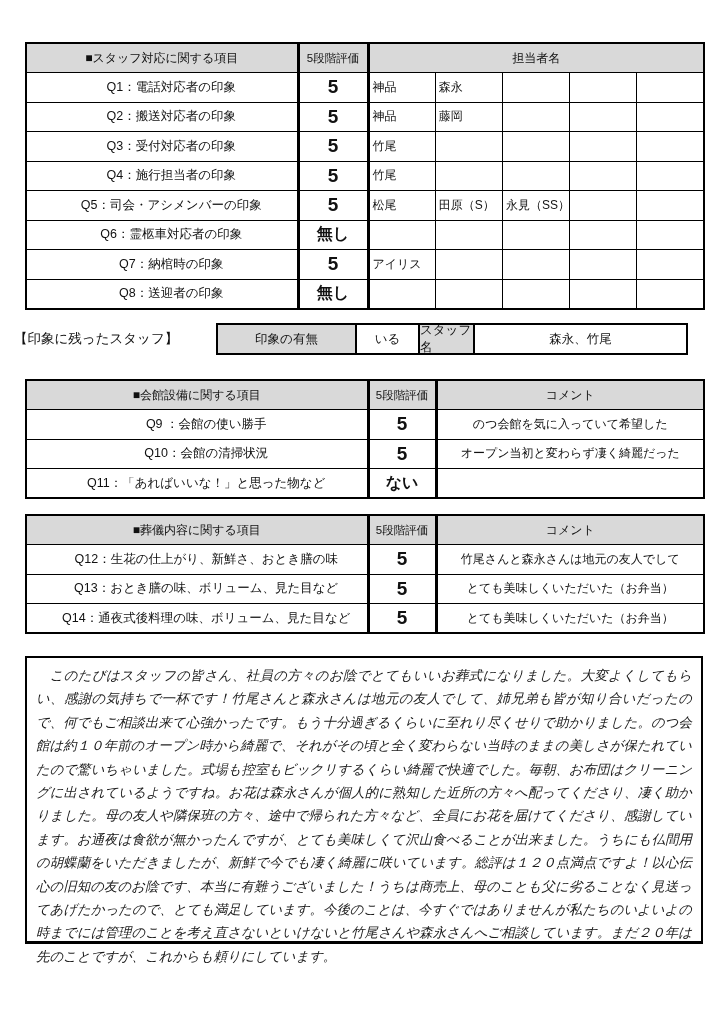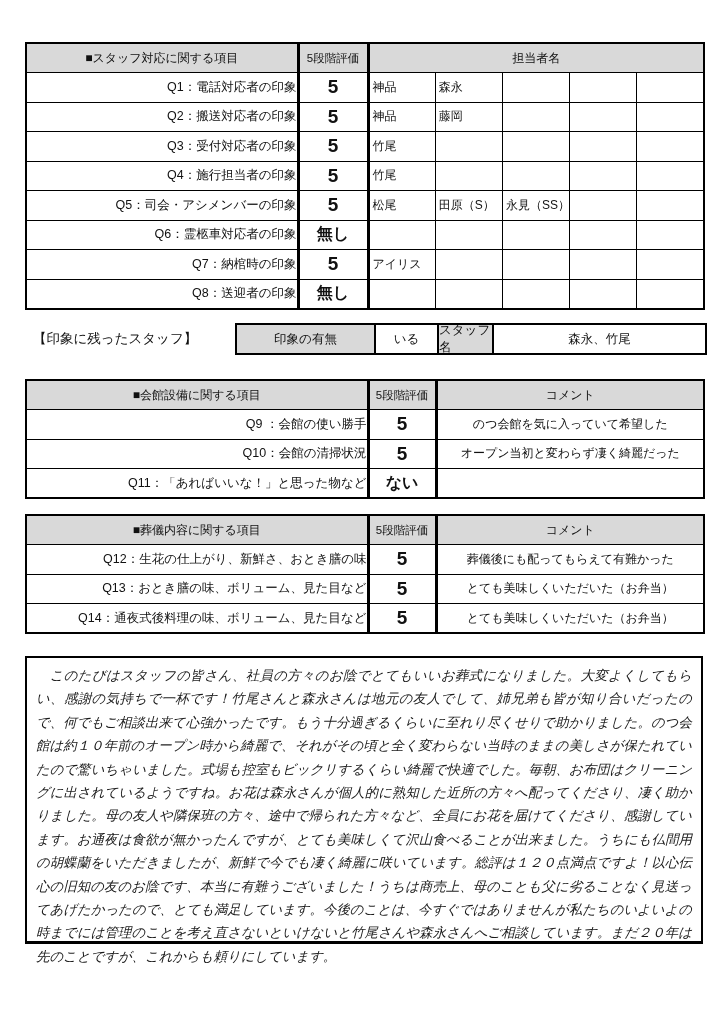--- a/index.html
+++ b/index.html
@@ -11,29 +11,29 @@
   }
   table { border-collapse:collapse; table-layout:fixed; position:absolute; left:25px; width:678px; }
   table, th, td { border:1px solid #000; }
   table { border-width:2px; }
   th, td { overflow:hidden; white-space:nowrap; vertical-align:middle; }
   th { background:#d9d9d9; font-weight:normal; font-size:12px; text-align:center; }
   tr { height:29.5px; }
 
   
   #t1 { top:42px; }
-  .q  { text-align:right; padding-left:19px; font-size:12.5px; }
+  .q  { text-align:center; padding-left:19px; font-size:12.5px; }
   .rate { border-left:3px solid #000; border-right:3px solid #000;
           text-align:center; font-size:19px; font-weight:600; font-family:"Liberation Sans","DejaVu Sans",sans-serif; }
   .rate.txt { font-size:16px; font-weight:700; }
   th.rate { font-size:11.5px; font-weight:normal; }
   .name { text-align:left; padding-left:3px; font-size:12px; }
 
   
-  .mem-row { position:absolute; left:33px; top:323px; width:678px; height:32px; }
+  .mem-row { position:absolute; left:14px; top:323px; width:678px; height:32px; }
   .mem-label { position:absolute; left:0; top:0; height:32px; line-height:32px; font-size:13.5px; }
   .mem-cells { position:absolute; left:202px; top:0; height:32px; display:flex; border:2px solid #000; width:472px; }
   .mem-cell { height:100%; display:flex; align-items:center; justify-content:center;
               font-size:12.5px; border-right:2px solid #000; }
   .mem-cell:last-child { border-right:none;text-align:right; }
   .mem-cell.gray { background:#d9d9d9; }
   .mc1 { width:139px; } .mc2 { width:63px; } .mc3 { width:55px; } .mc4 { flex:1; }
 
   
   #t2 { top:379px; }
@@ -196,21 +196,21 @@
       </colgroup>
     <tbody>
         <tr>
       <th>■葬儀内容に関する項目</th>
       <th class="rate">5段階評価</th>
       <th>コメント</th>
     </tr>
     <tr>
       <td class="q">Q12：生花の仕上がり、新鮮さ、おとき膳の味</td>
       <td class="rate">5</td>
-      <td class="comment">葬儀後にも配ってもらえて有難かった</td>
+      <td class="comment">竹尾さんと森永さんは地元の友人でして</td>
     </tr>
     <tr>
       <td class="q">Q13：おとき膳の味、ボリューム、見た目など</td>
       <td class="rate">5</td>
       <td class="comment">とても美味しくいただいた（お弁当）</td>
     </tr>
     <tr>
       <td class="q">Q14：通夜式後料理の味、ボリューム、見た目など</td>
       <td class="rate">5</td>
       <td class="comment">とても美味しくいただいた（お弁当）</td>

